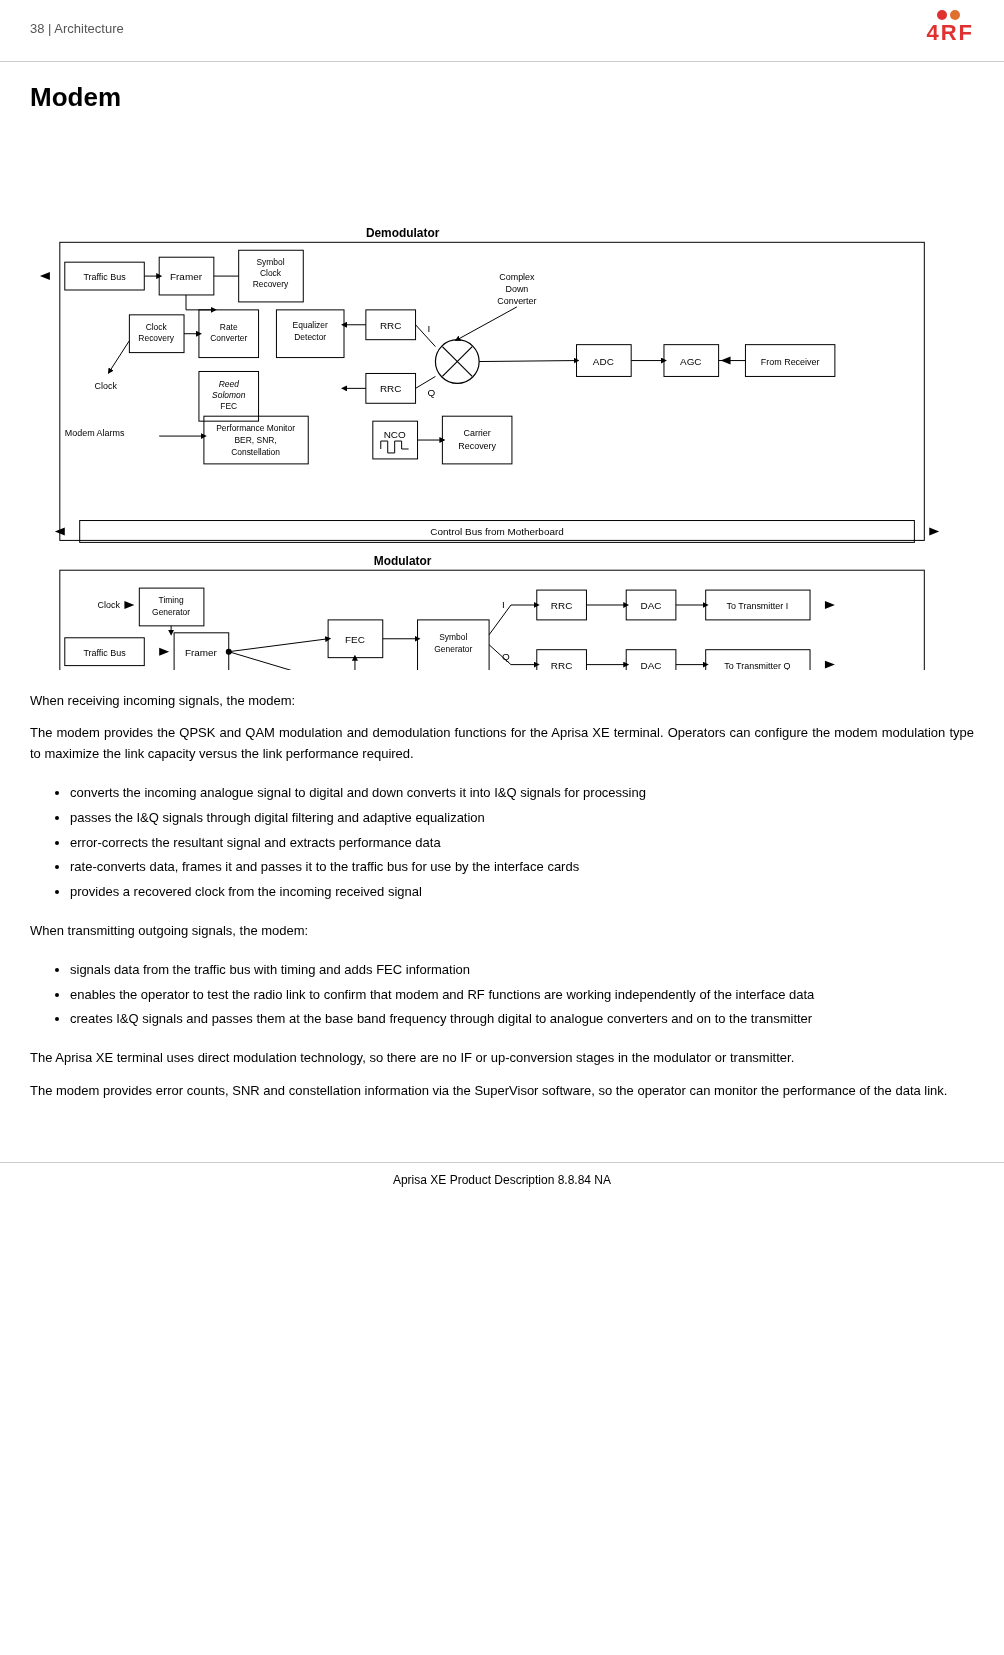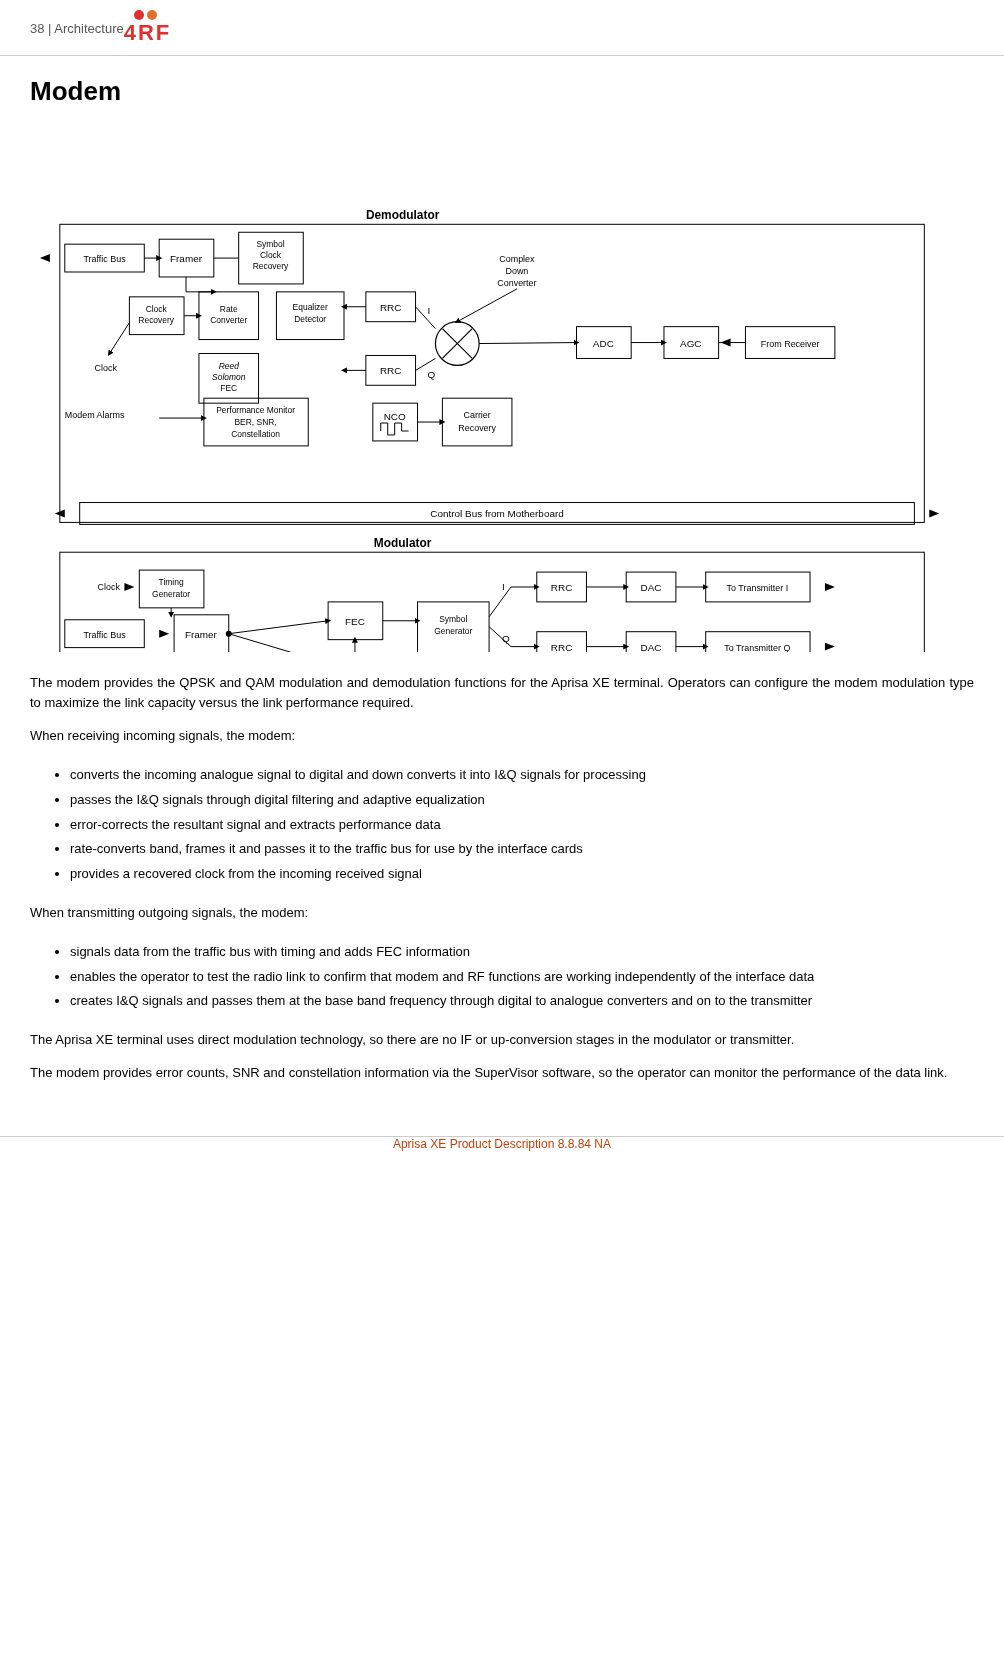--- a/index.html
+++ b/index.html
@@ -9,23 +9,23 @@
       background: #fff;
       color: #000;
       width: 1004px;
       min-height: 1655px;
       padding: 0;
     }
 
     
     .page-header {
       display: flex;
-      justify-content: flex-start;
+      justify-content: space-between;
       align-items: center;
-      padding: 10px 30px 9px 30px;
+      padding: 10px 30px 15px 30px;
       border-bottom: 1px solid #ccc;
     }
     .page-header-text {
       font-size: 13px;
       color: #555;
     }
     .logo-container {
       display: flex;
       align-items: center;
       flex-direction: column;
@@ -50,21 +50,21 @@
     }
 
     
     .page-content {
       padding: 20px 30px;
     }
 
     .section-title {
       font-size: 26px;
       font-weight: bold;
-      margin-bottom: 8px;
+      margin-bottom: 20px;
     }
 
     
     .diagram-area {
       width: 100%;
       position: relative;
       margin-bottom: 18px;
     }
 
     
@@ -84,23 +84,24 @@
     }
     .list-section ul li {
       margin-bottom: 4px;
       line-height: 1.6;
     }
 
     
     .page-footer {
       text-align: center;
       border-top: 1px solid #ccc;
+      padding: 10px;
       font-size: 12px;
-      color: #c2410c;
-      margin-top: 20px;
+      color: #000000;
+      margin-top: 28px;
     }
   </style>
 </head>
 <body>
 
 <div class="page-header">
   <span class="page-header-text">38  |  Architecture</span>
   <div class="logo-container">
     <div class="logo-dots">
       <div class="logo-dot red"></div>
@@ -314,30 +315,30 @@
 
       <defs>
         <marker id="arr" markerWidth="6" markerHeight="6" refX="3" refY="3" orient="auto">
           <path d="M0,0 L0,6 L6,3 z" fill="#000"></path>
         </marker>
       </defs>
 
     </svg>
   </div>
 
+  <p class="body-text">When receiving incoming signals, the modem:</p>
+
   <p class="body-text">The modem provides the QPSK and QAM modulation and demodulation functions for the Aprisa XE terminal. Operators can configure the modem modulation type to maximize the link capacity versus the link performance required.</p>
-
-  <p class="body-text">When receiving incoming signals, the modem:</p>
 
   <div class="list-section">
     <ul>
       <li>converts the incoming analogue signal to digital and down converts it into I&amp;Q signals for processing</li>
       <li>passes the I&amp;Q signals through digital filtering and adaptive equalization</li>
       <li>error-corrects the resultant signal and extracts performance data</li>
-      <li>rate-converts band, frames it and passes it to the traffic bus for use by the interface cards</li>
+      <li>rate-converts data, frames it and passes it to the traffic bus for use by the interface cards</li>
       <li>provides a recovered clock from the incoming received signal</li>
     </ul>
   </div>
 
   <p class="body-text">When transmitting outgoing signals, the modem:</p>
 
   <div class="list-section">
     <ul>
       <li>signals data from the traffic bus with timing and adds FEC information</li>
       <li>enables the operator to test the radio link to confirm that modem and RF functions are working independently of the interface data</li>

